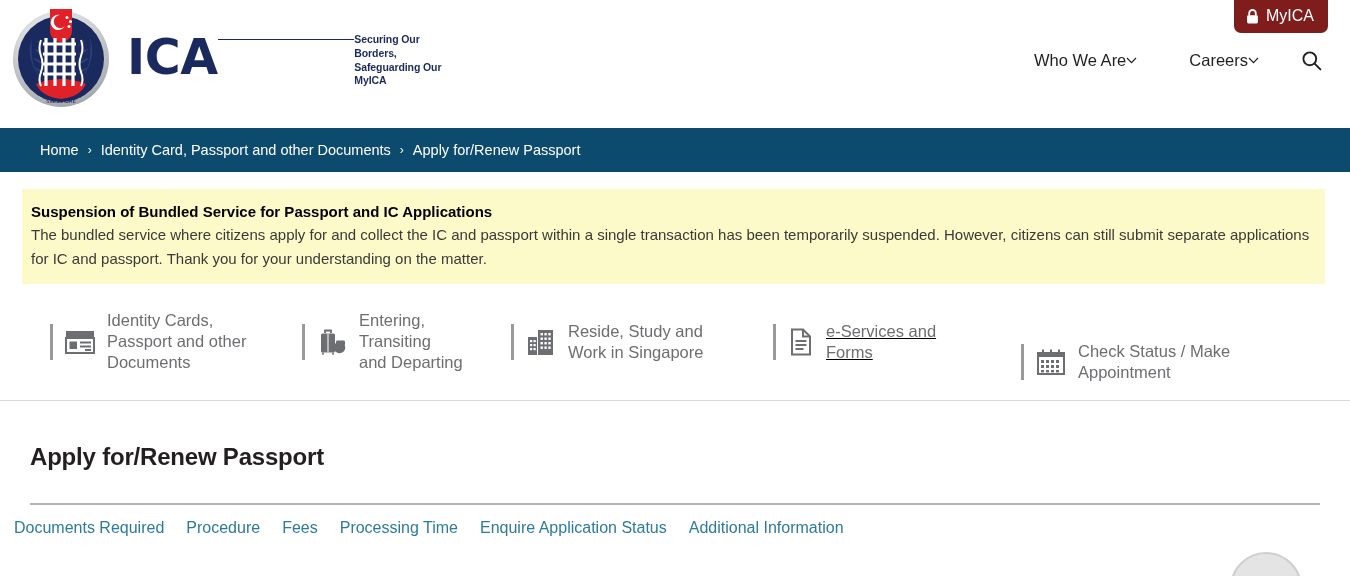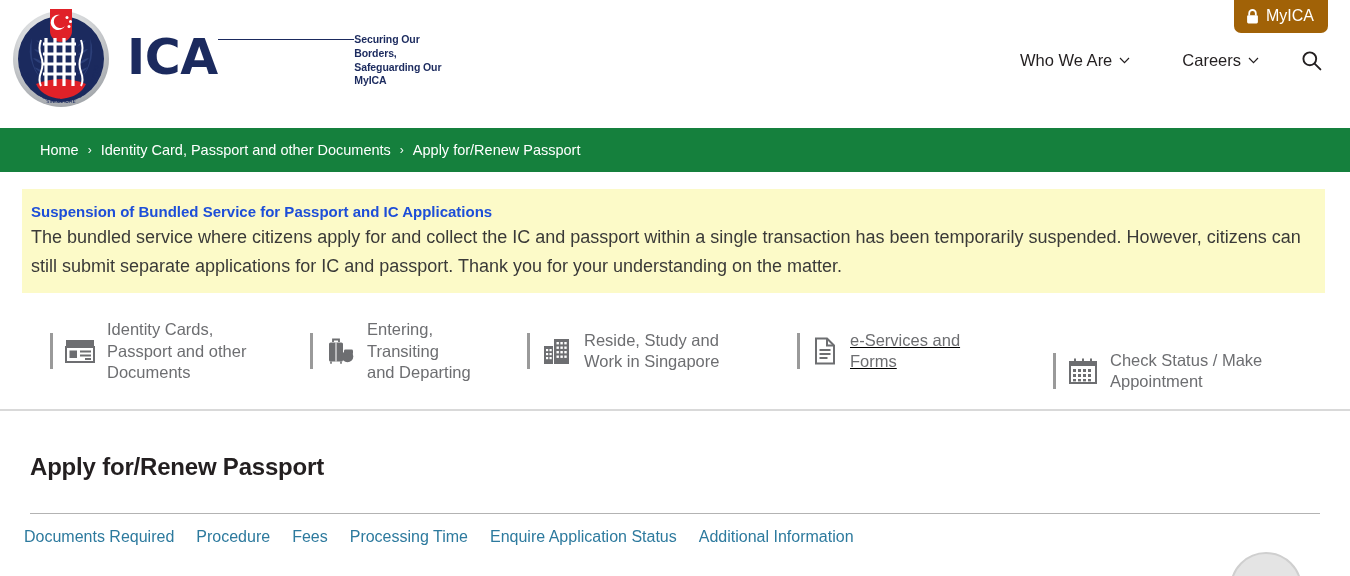--- a/index.html
+++ b/index.html
@@ -51,21 +51,21 @@
     line-height: 1.33;
     font-weight: 600;
     letter-spacing: -0.1px;
   }
 
   
   .myica {
     position: absolute;
     right: 22px;
     top: 0;
-    background: #a16207;
+    background: #7f1d1d;
     color: #ffffff;
     border-radius: 0 0 7px 7px;
     padding: 7px 14px 8px 12px;
     display: flex;
     align-items: center;
     gap: 7px;
     cursor: pointer;
   }
   .lock-icon { width: 13px; height: 15px; display: block; }
 
@@ -74,39 +74,38 @@
     position: absolute;
     right: 18px;
     top: 44px;
     display: flex;
     align-items: center;
     gap: 0;
   }
   .nav-item {
     display: flex;
     align-items: center;
-    gap: 7px;
     font-size: 16.5px;
     color: #231f20;
     padding: 6px 26px;
     cursor: pointer;
     white-space: nowrap;
   }
   .chev { display: block; }
   .search-btn {
     padding: 6px 10px 6px 16px;
     cursor: pointer;
     display: flex;
     align-items: center;
   }
 
   
   .breadcrumb {
     height: 44px;
-    background: #15803d;
+    background: #0c4a6e;
     display: flex;
     align-items: center;
     padding-left: 40px;
     gap: 9px;
   }
   .crumb {
     font-size: 14.5px;
     color: #ffffff;
     cursor: pointer;
     white-space: nowrap;
@@ -121,37 +120,37 @@
   .notice-wrap { padding: 17px 0 0 0; }
   .notice {
     margin-left: 22px;
     width: 1303px;
     background: #fcfac8;
     padding: 11px 6px 13px 9px;
   }
   .notice-title {
     font-size: 15px;
     font-weight: bold;
-    color: #1d4ed8;
+    color: #000000;
     line-height: 1.55;
   }
   .notice-body {
-    font-size: 18px;
+    font-size: 15px;
     color: #3a3a38;
     line-height: 1.58;
     max-width: 1292px;
   }
 
   
   .quicklinks {
     display: flex;
     align-items: center;
     height: 116px;
     padding-left: 50px;
-    gap: 8px;
+    gap: 0;
   }
   .ql {
     display: flex;
     align-items: center;
     gap: 12px;
     cursor: pointer;
     padding-right: 14px;
   }
   .ql-divider {
     width: 3px;
@@ -190,21 +189,21 @@
   .tabs-rule {
     margin: 32px 0 0 30px;
     width: 1290px;
     height: 1.5px;
     background: #b3b3b3;
   }
 
   .tabs {
     display: flex;
     align-items: center;
-    padding: 14px 0 0 24px;
+    padding: 14px 0 0 14px;
     gap: 22px;
   }
   .tab {
     font-size: 16px;
     color: #2d7a9e;
     cursor: pointer;
     white-space: nowrap;
   }
 
   

